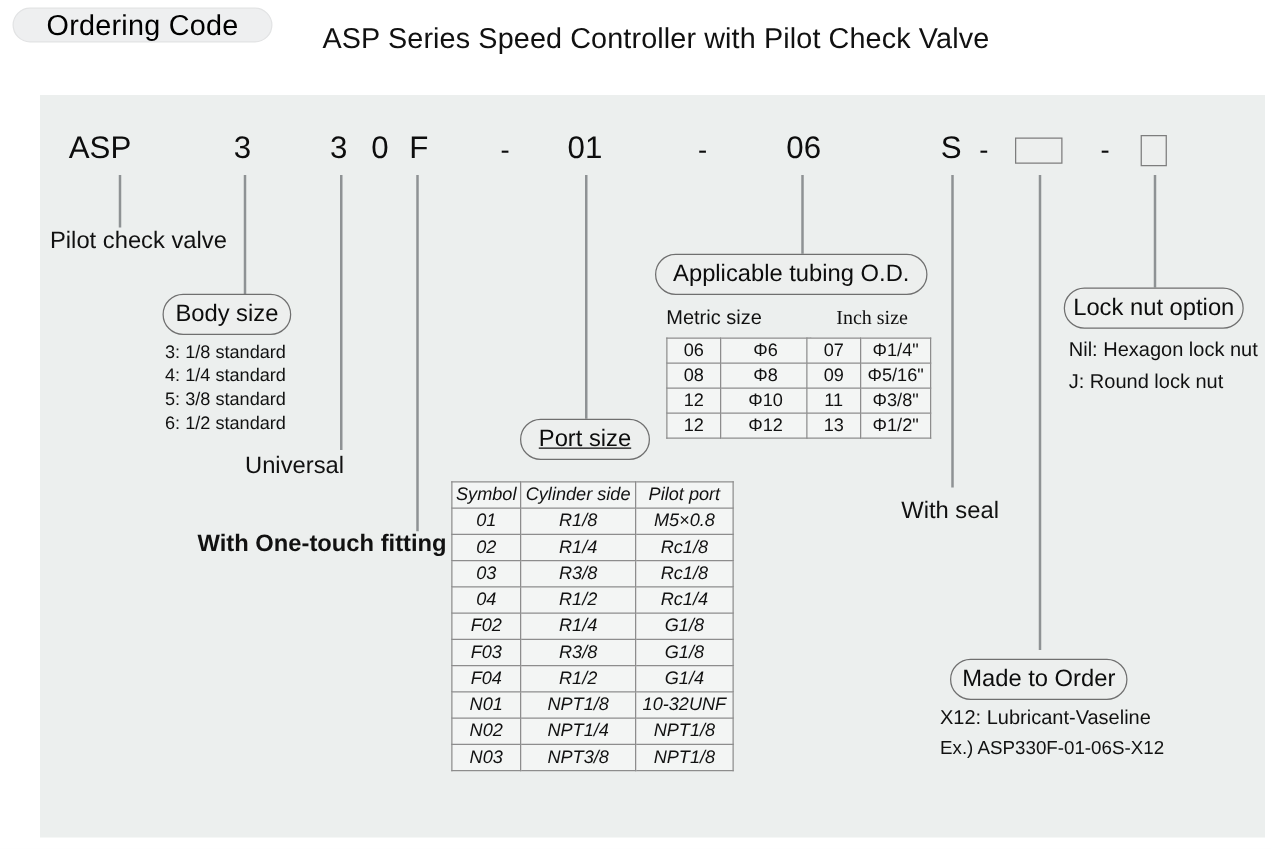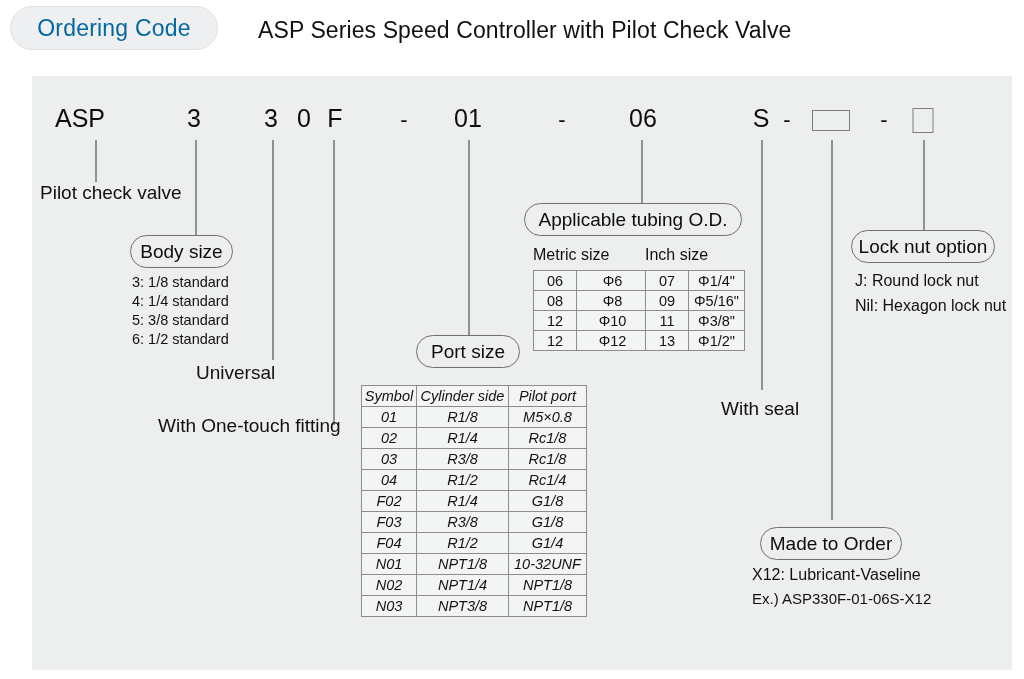--- a/index.html
+++ b/index.html
@@ -12,28 +12,28 @@
     position: relative;
     font-family: "Liberation Sans", sans-serif;
     color: #1a1a1a;
     overflow: hidden;
   }
 
   
   #ordering-code-pill {
     position: absolute;
     left: 10px; top: 6px;
-    width: 208px; height: 44px;
+    width: 208px; height: 28px;
     border-radius: 22px;
     background: #eeeff0;
     border: 1px solid #e2e3e4;
     display: flex; align-items: center; justify-content: center;
     font-size: 23px;
     letter-spacing: .2px;
-    color: #0369a1;
+    color: #000000;
   }
   #doc-title {
     position: absolute;
     left: 258px; top: 17px;
     font-size: 23px;
     color: #111;
     white-space: nowrap;
     letter-spacing: .1px;
   }
 
@@ -198,23 +198,23 @@
 </div>
 <div class="legend-list" style="left:132px; top:273px;">
   <span class="note-line">3: 1/8 standard</span>
   <span class="note-line">4: 1/4 standard</span>
   <span class="note-line">5: 3/8 standard</span>
   <span class="note-line">6: 1/2 standard</span>
 </div>
 
 <div class="plain-label" style="left:196px; top:362px;">Universal</div>
 
-<div class="plain-label" style="left:158px; top:415px;">With One-touch fitting</div>
-
-<div class="pill" style="left:416px; top:335px; width:104px;">
+<div class="plain-label" style="left:158px; top:425px;font-weight:bold;">With One-touch fitting</div>
+
+<div class="pill" style="left:416px; top:335px; width:104px;text-decoration:underline;">
   <span>Port size</span>
 </div>
 <table class="spec" id="port-size-table">
   <thead>
       <tr>
     <th>Symbol</th>
     <th>Cylinder side</th>
     <th>Pilot port</th>
   </tr>
     </thead>
@@ -269,21 +269,21 @@
         <td>NPT3/8</td>
         <td>NPT1/8</td>
       </tr>
   </tbody>
 </table>
 
 <div class="pill" style="left:524px; top:203px; width:218px;">
   <span>Applicable tubing O.D.</span>
 </div>
 <div class="tbl-caption" style="left:533px; top:246px;">Metric size</div>
-<div class="tbl-caption" style="left:645px; top:246px;">Inch size</div>
+<div class="tbl-caption" style="left:669px; top:246px;font-family:Liberation Serif, serif;">Inch size</div>
 
 <table class="spec" id="metric-table">
   <tbody>
     <tr>
         <td>06</td>
         <td>Φ6</td>
       </tr>
     <tr>
         <td>08</td>
         <td>Φ8</td>
@@ -319,22 +319,22 @@
       </tr>
   </tbody>
 </table>
 
 <div class="plain-label" style="left:721px; top:398px;">With seal</div>
 
 <div class="pill" style="left:851px; top:230px; width:144px;">
   <span>Lock nut option</span>
 </div>
 <div class="legend-list" style="left:855px; top:268px;">
+  <span class="note-line note-big">Nil: Hexagon lock nut</span>
   <span class="note-line note-big">J: Round lock nut</span>
-  <span class="note-line note-big">Nil: Hexagon lock nut</span>
 </div>
 
 <div class="pill" style="left:760px; top:527px; width:142px;">
   <span>Made to Order</span>
 </div>
 <div class="legend-list" style="left:752px; top:550px;margin-top:12px;">
   <span class="note-line note-big">X12: Lubricant-Vaseline</span>
   <span class="note-line note-small">Ex.) ASP330F-01-06S-X12</span>
 </div>
 

